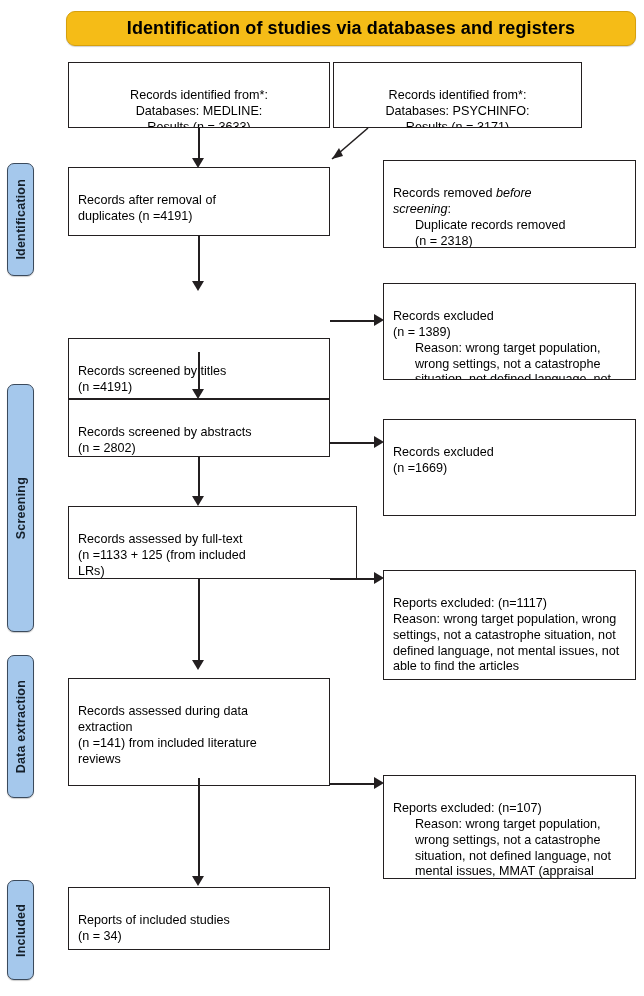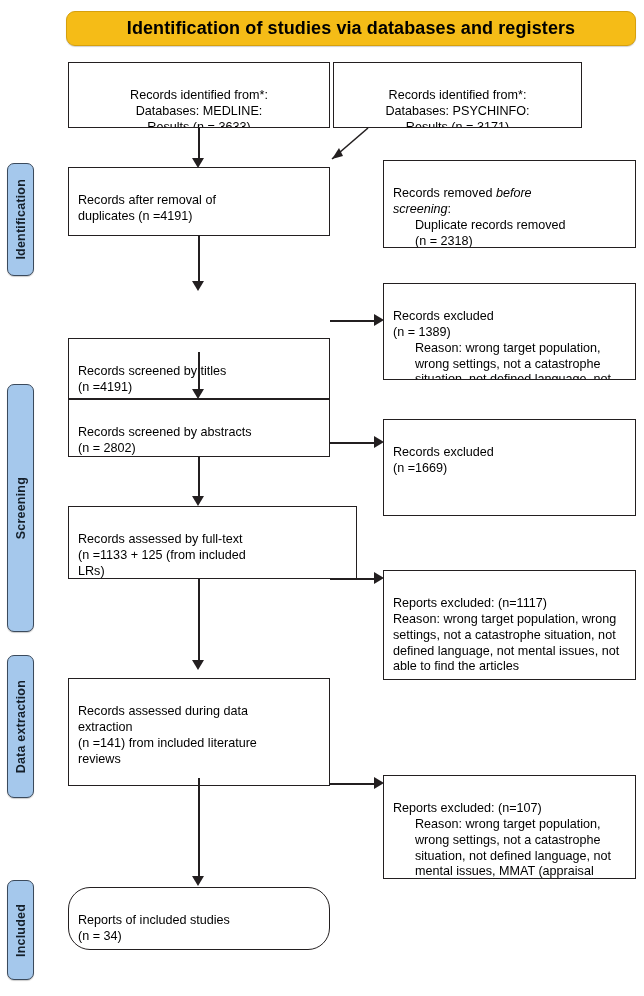--- a/index.html
+++ b/index.html
@@ -240,18 +240,18 @@
     <div class="ln">Reports excluded: (n=107)</div>
     <div class="ln indent">Reason: wrong target population, wrong settings, not a catastrophe situation, not defined language, not mental issues, MMAT (appraisal Stage)</div>
   </div>
 
   <div class="hline" style="left:330px; top:783px; width:47px;"></div>
   <div class="arrow-right" style="left:374px; top:777px;"></div>
 
   <div class="vline" style="left:198px; top:778px; height:103px;"></div>
   <div class="arrow-down" style="left:192px; top:876px;"></div>
 
-  <div class="box" style="left:68px; top:887px; width:262px; height:63px;border-radius:22px;">
+  <div class="box" style="left:68px; top:887px; width:262px; height:63px;">
     <div class="ln">Reports of included studies</div>
     <div class="ln">(n = 34)</div>
   </div>
 
 </div>
 
 </body></html>

